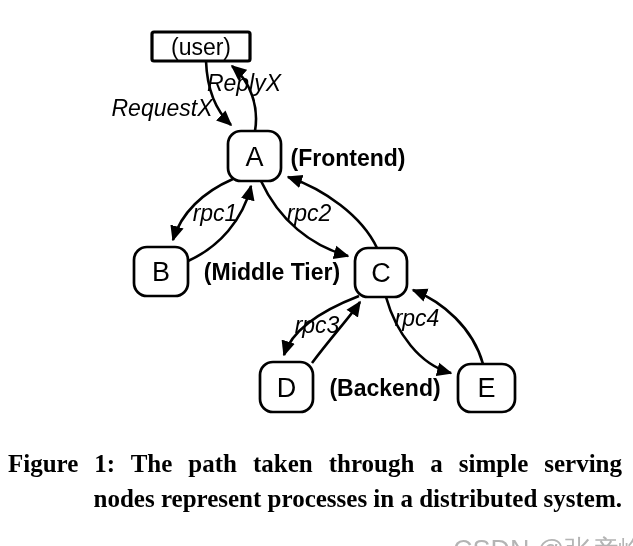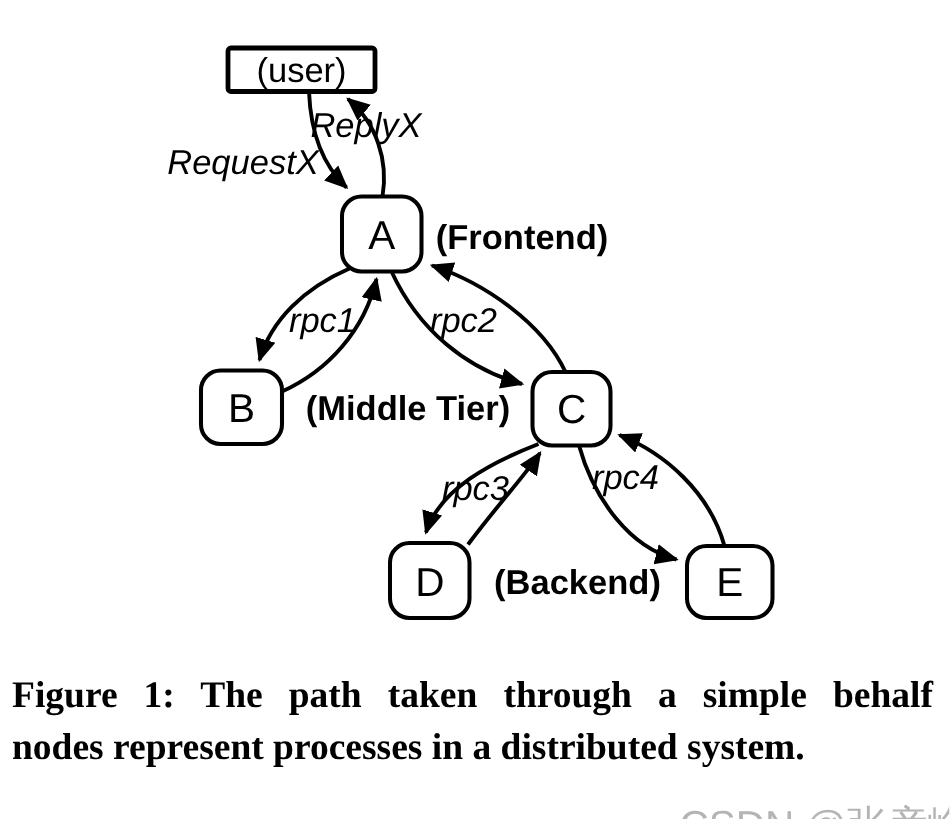--- a/index.html
+++ b/index.html
@@ -49,21 +49,21 @@
     left: 8px;
     top: 427px;
     width: 614px;
     font-family: "Liberation Serif", serif;
     font-weight: bold;
     font-size: 25px;
     line-height: 35px;
     color: var(--ink);
     z-index: 2;
   }
-  .cap-line { text-align: left; }
+  .cap-line { text-align: right; }
   .cap-line.just { text-align: justify; text-align-last: justify; }
   .cap-italic { font-style: italic; }
   .watermark {
     position: absolute;
     left: 453px;
     top: 513px;
     font-family: "Liberation Sans", sans-serif;
     font-size: 27px;
     color: var(--watermark);
     white-space: nowrap;
@@ -134,17 +134,17 @@
     <g>
       <text class="tier-label" x="348" y="147" text-anchor="middle">(Frontend)</text>
       <text class="tier-label" x="272" y="261" text-anchor="middle">(Middle Tier)</text>
       <text class="tier-label" x="385" y="377" text-anchor="middle">(Backend)</text>
     </g>
   </svg>
 
   <div class="watermark">CSDN @张彦峰ZYF</div>
 
   <div class="caption">
-    <div class="cap-line just"><span>Figure 1:  The path taken through a simple behalf</span></div>
+    <div class="cap-line just"><span>Figure 1:  The path taken through a simple serving</span></div>
     <div class="cap-line"><span>nodes represent processes in a distributed system.</span></div>
   </div>
 
 </div>
 
 </body></html>

